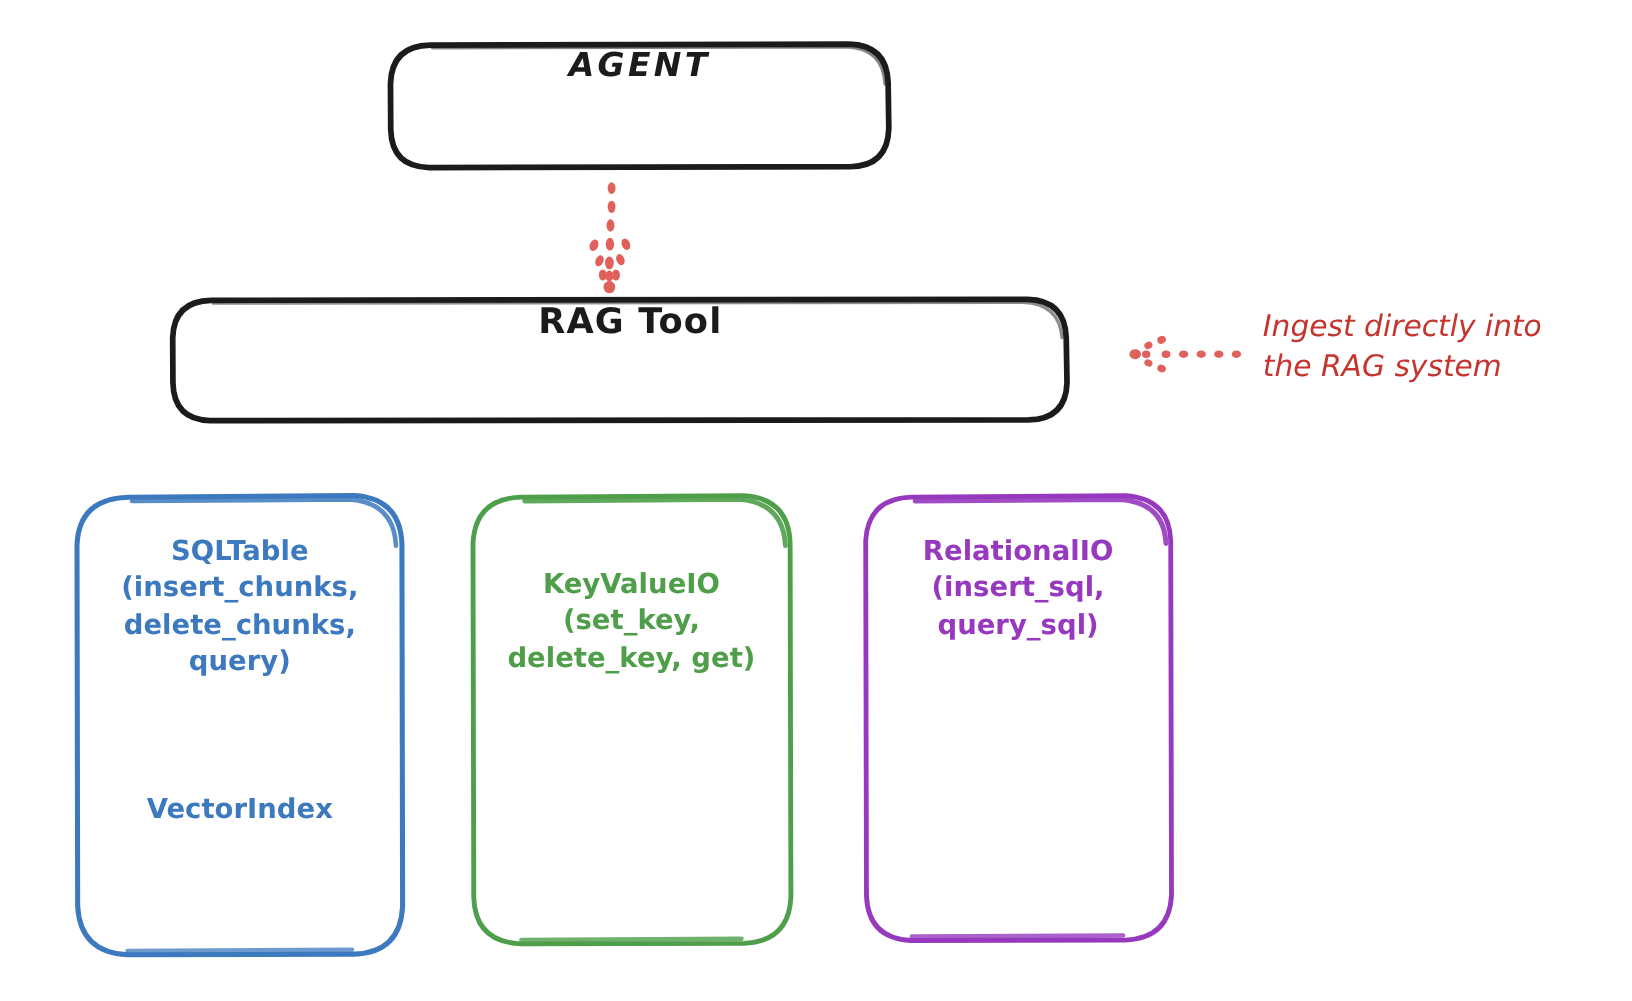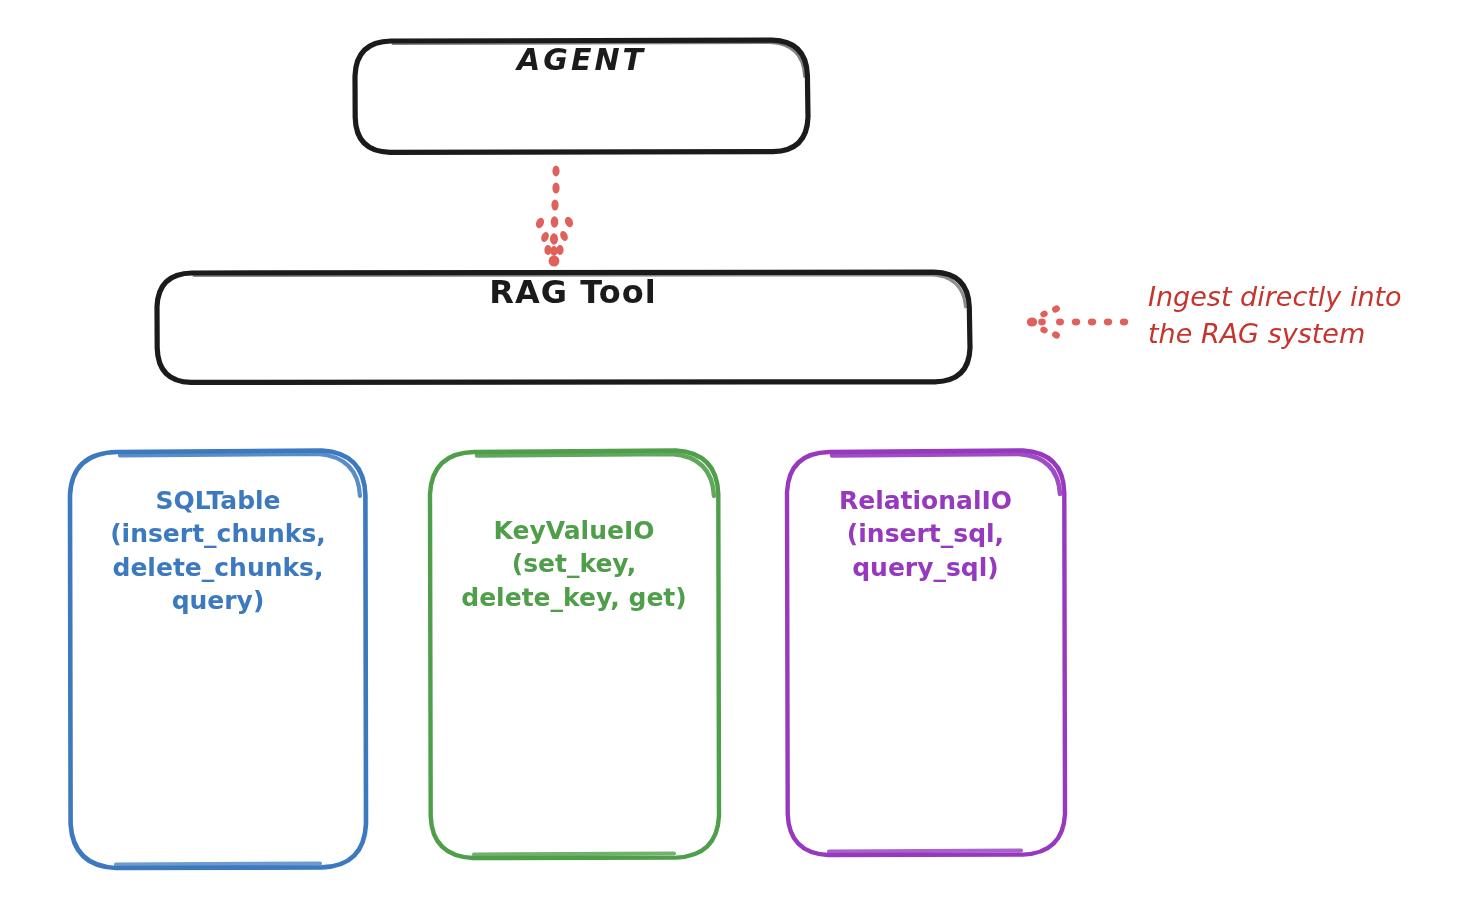--- a/index.html
+++ b/index.html
@@ -170,20 +170,21 @@
     <span class="txt">RAG Tool</span>
   </div>
 
   <div class="node-label" id="vector-box">
     <div class="store-text">
       <span class="sig">SQLTable
 (insert_chunks,
 delete_chunks,
 query)</span>
       <span class="spacer"></span>
+      <span class="idx">VectorIndex</span>
     </div>
   </div>
 
   <div class="node-label" id="kv-box">
     <div class="store-text">
       <span class="sig">KeyValueIO
 (set_key,
 delete_key, get)</span>
       <span class="spacer"></span>
     </div>

